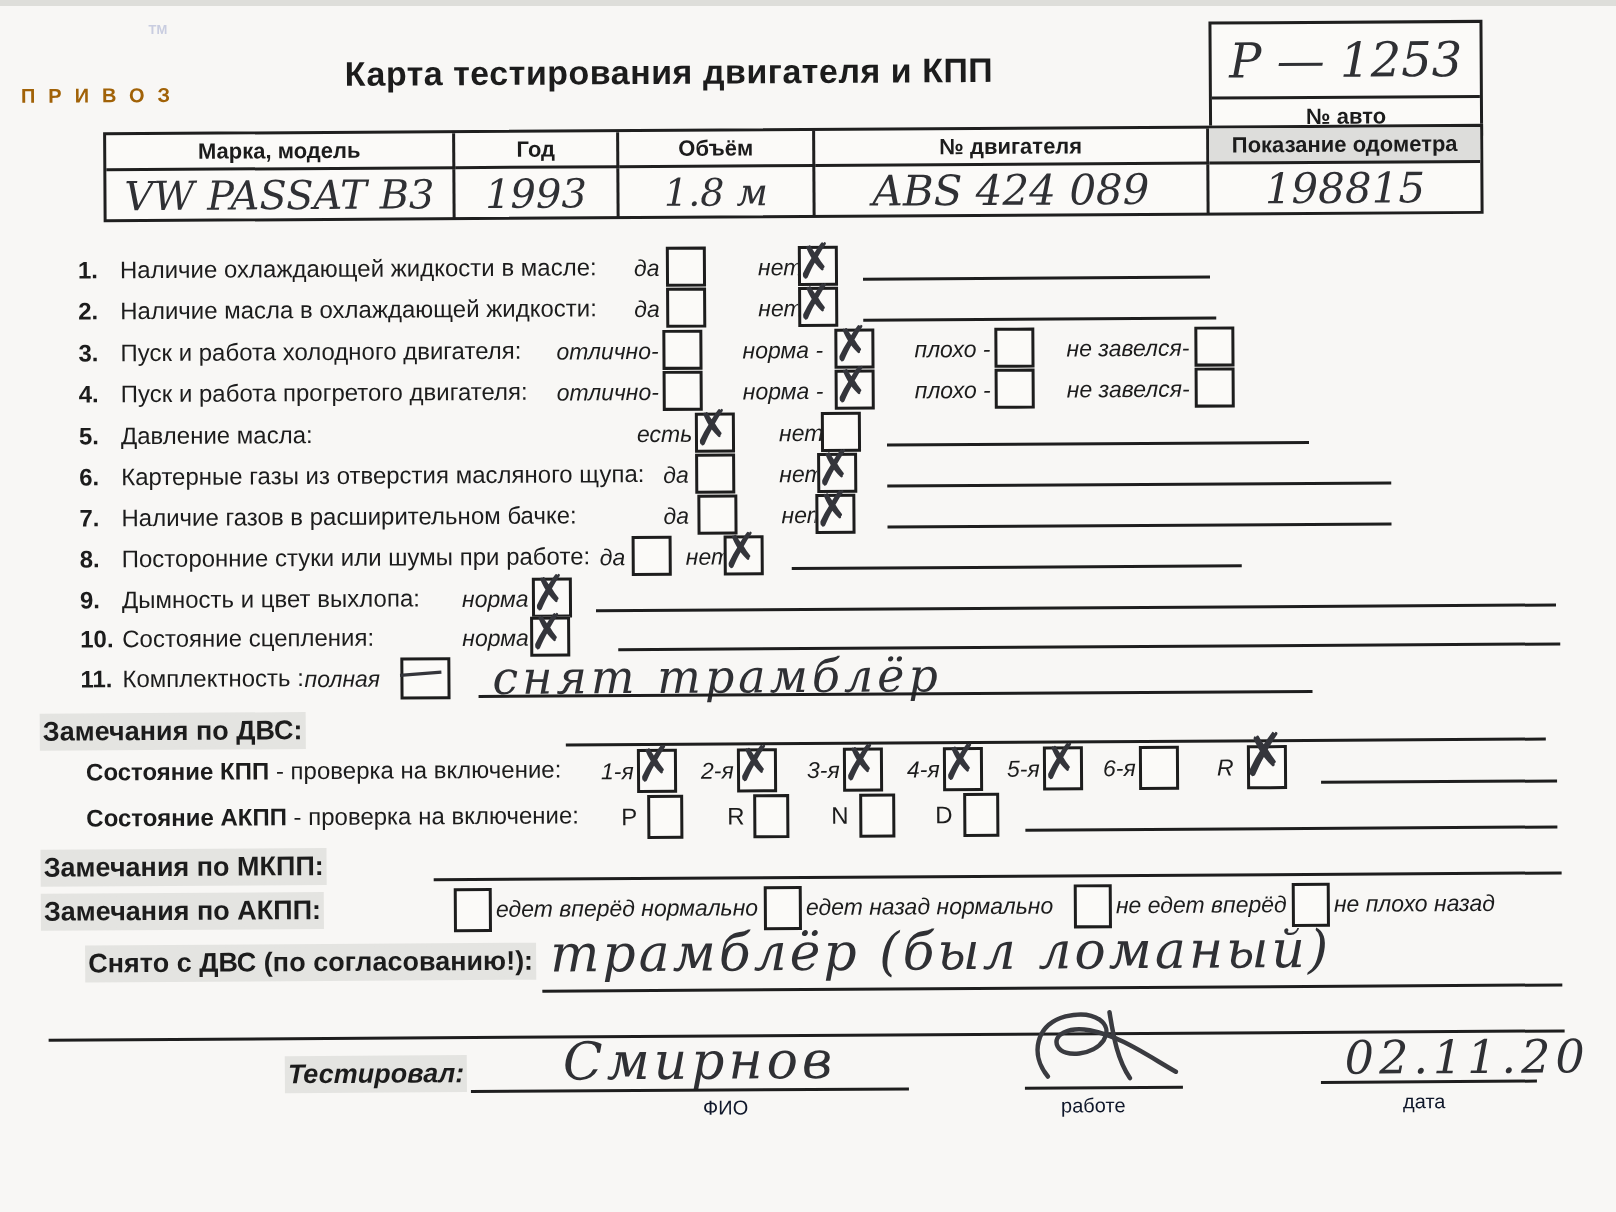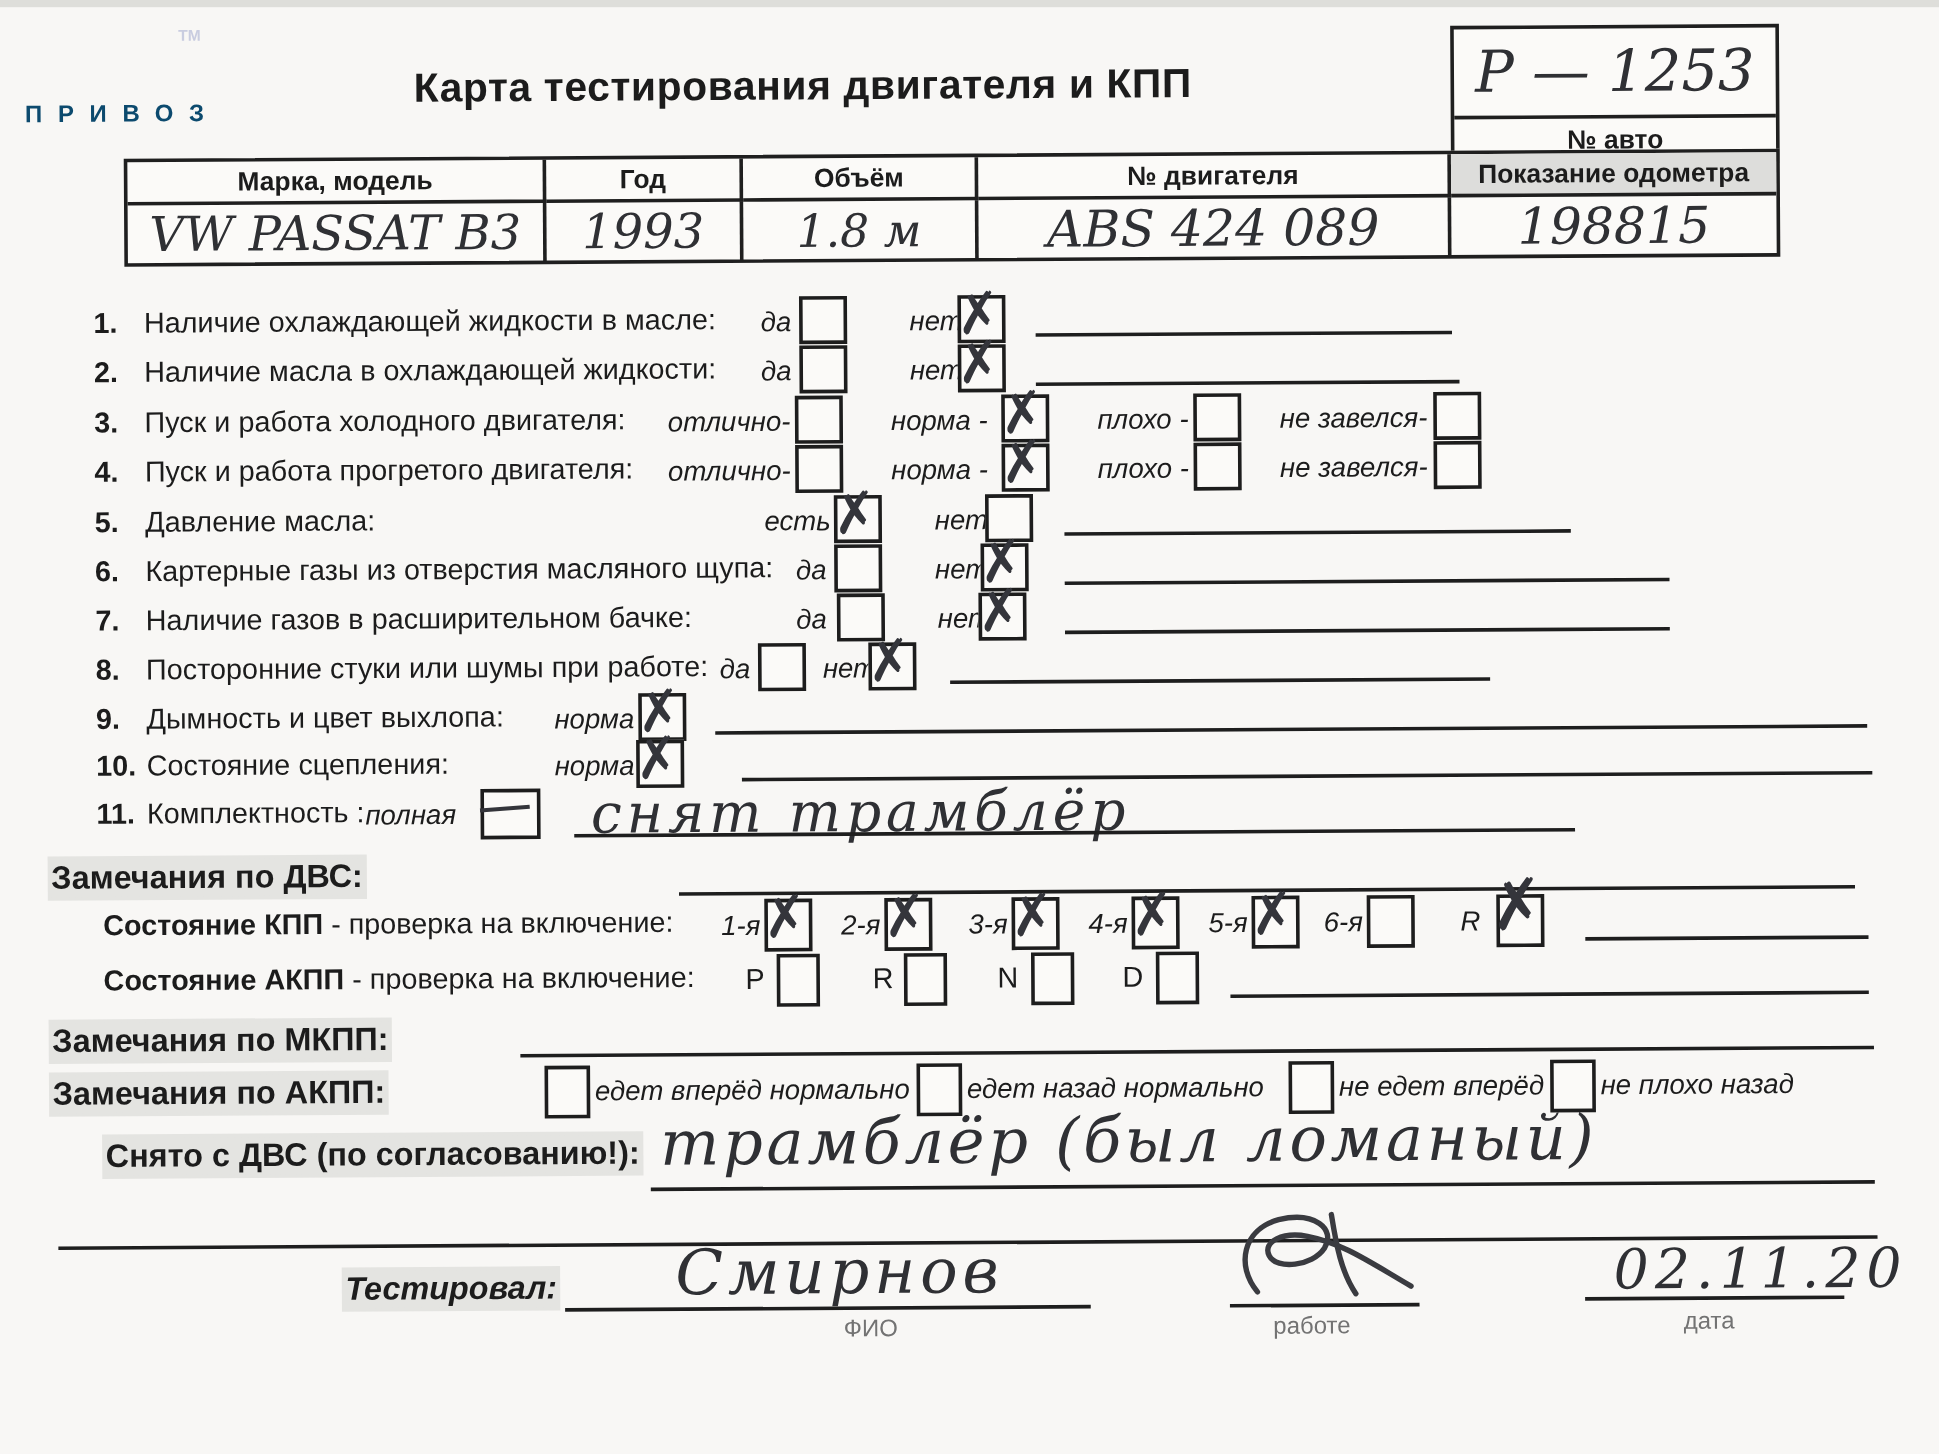--- a/index.html
+++ b/index.html
@@ -4,21 +4,21 @@
 <style>
   html,body{margin:0;padding:0;background:#9a9a9a;}
   #page{position:relative;width:1616px;height:1212px;background:#f8f7f5;overflow:hidden;
         font-family:"Liberation Sans",sans-serif;color:#1c1c1c;}
   #page::before{content:"";position:absolute;left:0;top:0;width:100%;height:6px;background:#dededa;}
   #sheet{position:absolute;left:0;top:0;width:100%;height:100%;transform:rotate(-0.35deg);transform-origin:50% 50%;}
 
   
   .logo-big{position:absolute;left:22px;top:26px;font-size:48px;font-weight:bold;letter-spacing:3px;color:#c9cde0;}
   .logo-tm{position:absolute;left:152px;top:18px;font-size:13px;color:#c9cde0;font-weight:bold;}
-  .logo-small{position:absolute;left:24px;top:80px;font-size:20px;letter-spacing:13px;color:#0c4a6e;font-weight:bold;}
+  .logo-small{position:absolute;left:24px;top:80px;font-size:20px;letter-spacing:13px;color:#a16207;font-weight:bold;}
 
   .title{position:absolute;left:348px;top:52px;font-size:34px;font-weight:bold;letter-spacing:0.5px;}
 
   
   .carbox{position:absolute;left:1212px;top:24px;width:268px;height:110px;border:3px solid #1f1f1f;background:#fbfaf8;}
   .carbox-val{position:absolute;left:0;top:0;width:100%;height:72px;display:flex;align-items:center;justify-content:center;}
   .carbox-lab{position:absolute;left:0;top:72px;width:100%;height:35px;border-top:3px solid #1f1f1f;
               display:flex;align-items:center;justify-content:center;font-size:22px;font-weight:bold;}
 
   
@@ -36,21 +36,21 @@
   .itm{position:absolute;left:80px;top:0;font-size:24px;white-space:nowrap;}
   .num{font-weight:bold;display:inline-block;width:42px;}
   .opt{position:absolute;top:2px;font-size:23px;font-style:italic;white-space:nowrap;}
   .cb{position:absolute;top:-6px;width:34px;height:34px;border:3px solid #1d1d1d;background:#fbfaf8;}
   .mark{position:absolute;left:-5px;top:-11px;font-family:"DejaVu Sans",sans-serif;font-style:normal;
         font-size:46px;line-height:46px;color:#34353b;transform:rotate(-7deg);}
   .wline{position:absolute;height:0;border-bottom:3px solid #1e1e1e;}
 
   .shade{background:#e4e4e1;box-shadow:0 0 0 3px #e4e4e1;}
   .seclab{position:absolute;font-size:27px;font-weight:bold;white-space:nowrap;}
-  .small-lab{position:absolute;font-size:20px;color:#737373;}
+  .small-lab{position:absolute;font-size:20px;color:#0f172a;}
   .gearlab{position:absolute;top:3px;font-size:23px;font-style:italic;}
   .letterlab{position:absolute;top:2px;font-size:24px;}
   .gear-r .mark{font-size:56px;left:-9px;top:-16px;}
   .dash-mark .mark{transform:rotate(-4deg);left:-6px;top:-13px;}
 </style>
 </head>
 <body>
 
 <div id="page">
  <div id="sheet">

